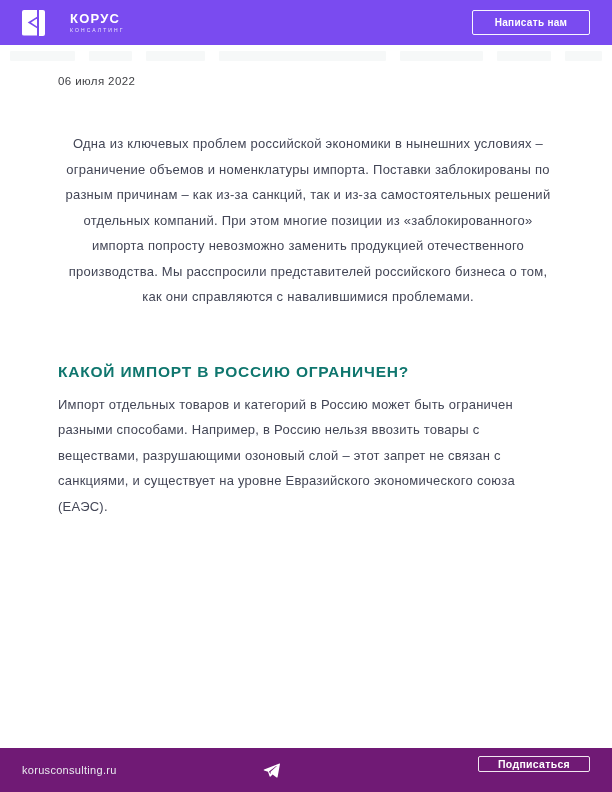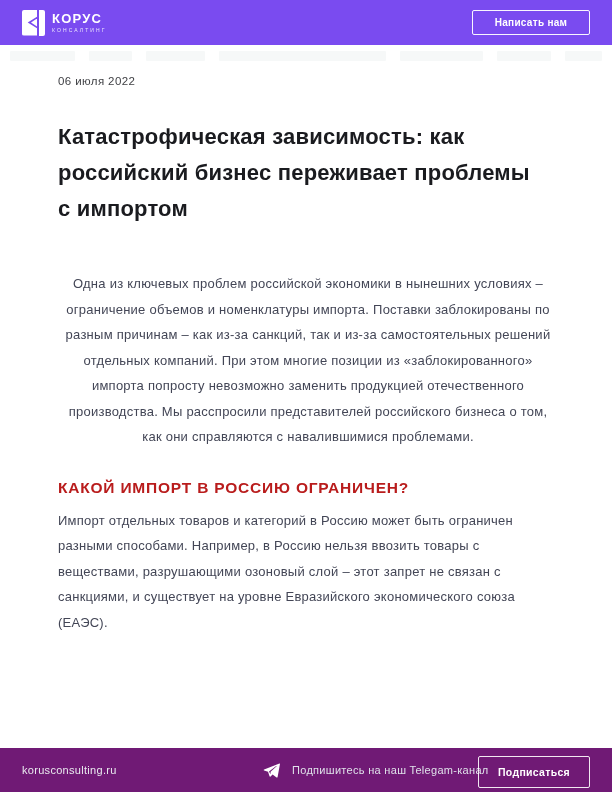--- a/index.html
+++ b/index.html
@@ -13,21 +13,21 @@
   }
 
   
   .header {
     position: absolute; top: 0; left: 0; right: 0;
     height: 45px;
     background: #7a4bf0;
     display: flex; align-items: center;
     padding: 0 22px;
   }
-  .logo { display: flex; align-items: center; gap: 7px; cursor: pointer; }
+  .logo { display: flex; align-items: center; gap: 25px; cursor: pointer; }
   .logomark { position: relative; width: 23px; height: 26px; }
   .logomark .lm-left {
     position: absolute; left: 0; top: 0;
     width: 15px; height: 26px; background: #ffffff;
     border-radius: 2px 0 0 2px;
     clip-path: polygon(0 0, 100% 0, 100% 28%, 38% 50%, 100% 72%, 100% 100%, 0 100%);
   }
   .logomark .lm-tri {
     position: absolute; left: 9px; top: 9px;
     width: 6px; height: 8px; background: #ffffff;
@@ -83,22 +83,22 @@
     line-height: 36px; letter-spacing: 0.2px;
     max-width: 478px;
   }
   .para {
     font-size: 13px; color: #434656;
     line-height: 25.5px; letter-spacing: 0.25px;
     max-width: 500px;
   }
   .para-1 { margin-top: 44px; text-align: center; }
   .section-heading {
-    margin-top: 29px;
-    font-size: 15.5px; font-weight: 700; color: #b91c1c;
+    margin-top: 53px;
+    font-size: 15.5px; font-weight: 700; color: #0f766e;
     letter-spacing: 0.8px; text-transform: uppercase;
   }
   .para-2 { margin-top: 11px; }
 
   
   .footer {
     position: absolute; bottom: 0; left: 0; right: 0;
     height: 44px;
     background: #701a75;
     display: flex; align-items: center;
@@ -110,21 +110,21 @@
   }
   .tg-block {
     position: absolute; left: 263px;
     display: flex; align-items: center; gap: 12px;
     cursor: pointer;
   }
   .tg-icon { width: 17px; height: 17px; display: block; }
   .tg-text { color: #dfe1ea; font-size: 11px; letter-spacing: 0.3px; }
   .subscribe-btn {
     position: absolute; right: 22px; top: 8px;
-    width: 112px; height: 32px;
+    width: 112px; height: 16px;
     background: transparent;
     border: 1px solid rgba(255,255,255,0.9);
     border-radius: 2px;
     color: #ffffff; font-family: "Liberation Sans", sans-serif;
     font-size: 10.5px; font-weight: 700; letter-spacing: 0.3px;
     display: flex; align-items: center; justify-content: center;
     cursor: pointer;
   }
 </style>
 </head>
@@ -150,28 +150,26 @@
   <span style="width:46px"></span>
   <span style="width:64px"></span>
   <span style="width:180px"></span>
   <span style="width:90px"></span>
   <span style="width:58px"></span>
   <span style="width:40px"></span>
 </div>
 
 <div class="content">
   <div class="date">06 июля 2022</div>
-  <h1 class="title">Катастрофическая зависимость: как российский бизнес переживает проблемы с импортом</h1>
   <p class="para para-1">Одна из ключевых проблем российской экономики в нынешних условиях – ограничение объемов и номенклатуры импорта. Поставки заблокированы по разным причинам – как из-за санкций, так и из-за самостоятельных решений отдельных компаний. При этом многие позиции из «заблокированного» импорта попросту невозможно заменить продукцией отечественного производства. Мы расспросили представителей российского бизнеса о том, как они справляются с навалившимися проблемами.</p>
   <h2 class="section-heading">КАКОЙ ИМПОРТ В РОССИЮ ОГРАНИЧЕН?</h2>
   <p class="para para-2">Импорт отдельных товаров и категорий в Россию может быть ограничен разными способами. Например, в Россию нельзя ввозить товары с веществами, разрушающими озоновый слой – этот запрет не связан с санкциями, и существует на уровне Евразийского экономического союза (ЕАЭС).</p>
 </div>
 
 <div class="footer">
   <a class="site-link">korusconsulting.ru</a>
   <div class="tg-block">
     <svg class="tg-icon" viewBox="0 0 24 24" xmlns="http://www.w3.org/2000/svg">
       <path fill="#ffffff" d="M23.2 2.1L1.6 10.5c-.9.35-.88 1.17.02 1.45l5.5 1.72 2.1 6.45c.27.76.9.87 1.43.37l2.9-2.8 5.6 4.1c.7.4 1.3.16 1.48-.65L23.9 3.1c.22-.95-.35-1.4-.7-1z M8.5 13.3l10.2-7.6c.4-.3.85.1.5.45l-8.4 7.7-.3 3.4-2-3.95z"></path>
     </svg>
-    <span class="tg-text">Подпишитесь на наш Telegam-канал</span>
   </div>
   <button class="subscribe-btn">Подписаться</button>
 </div>
 
 </body></html>

